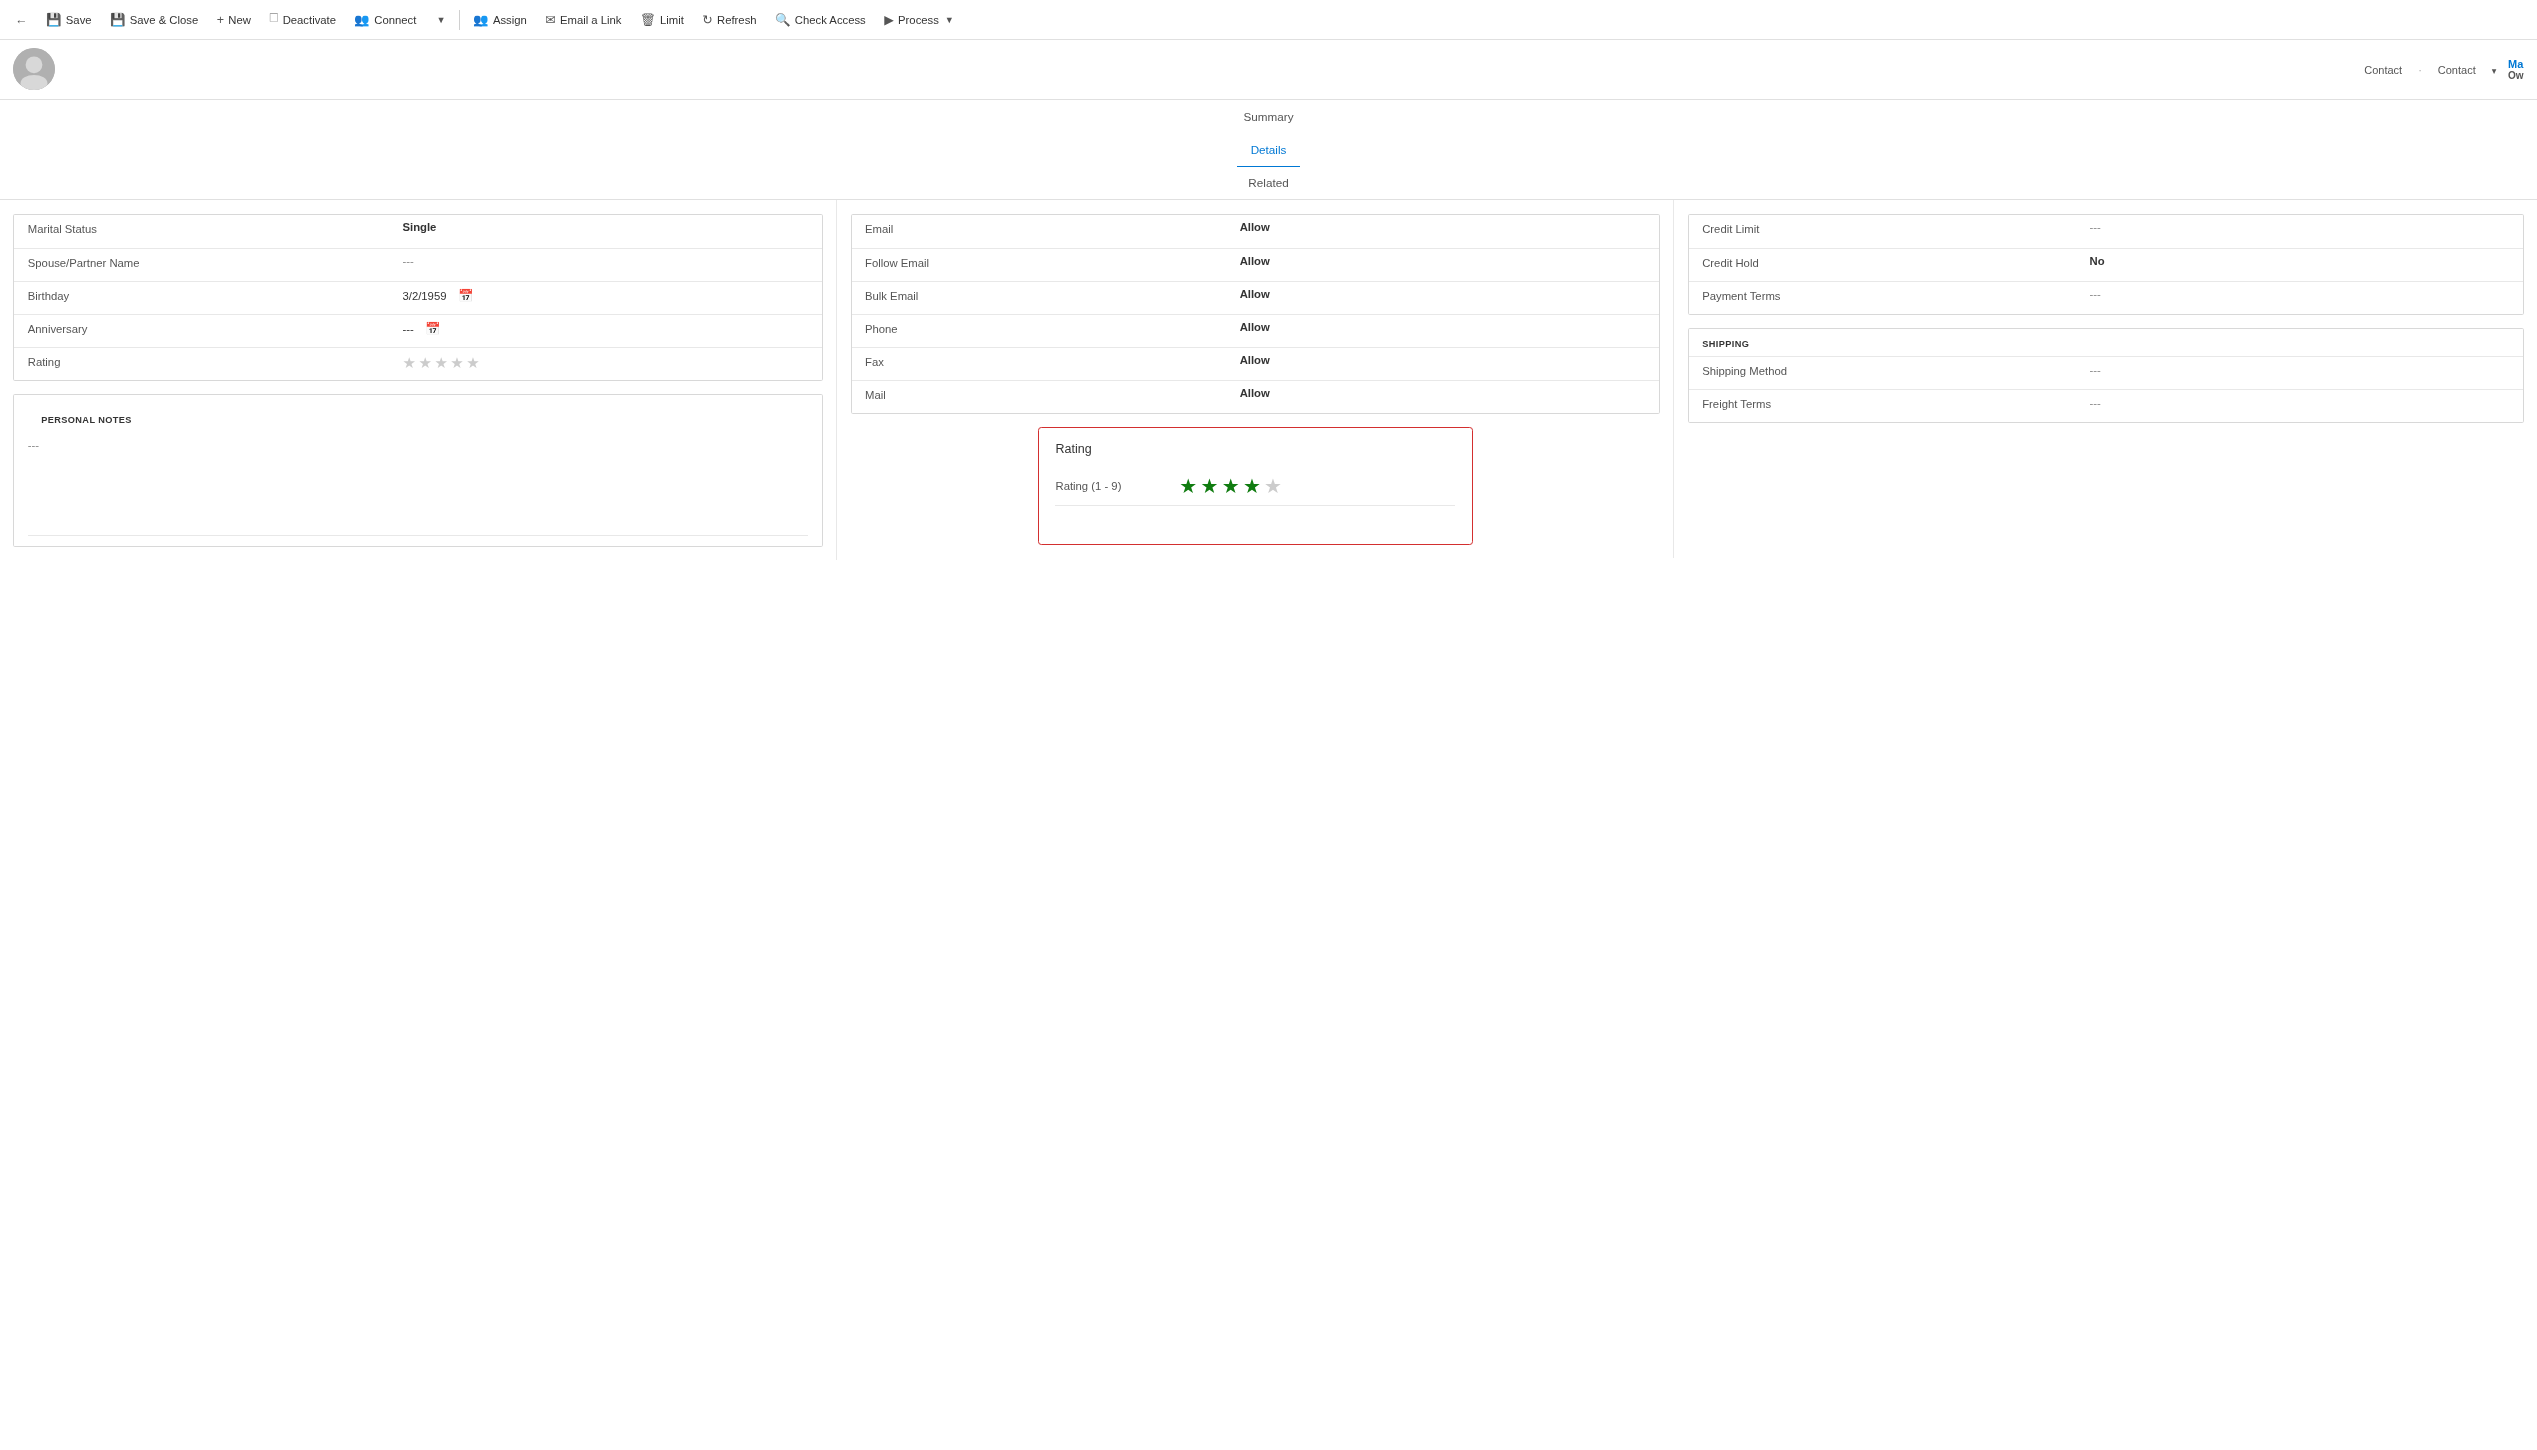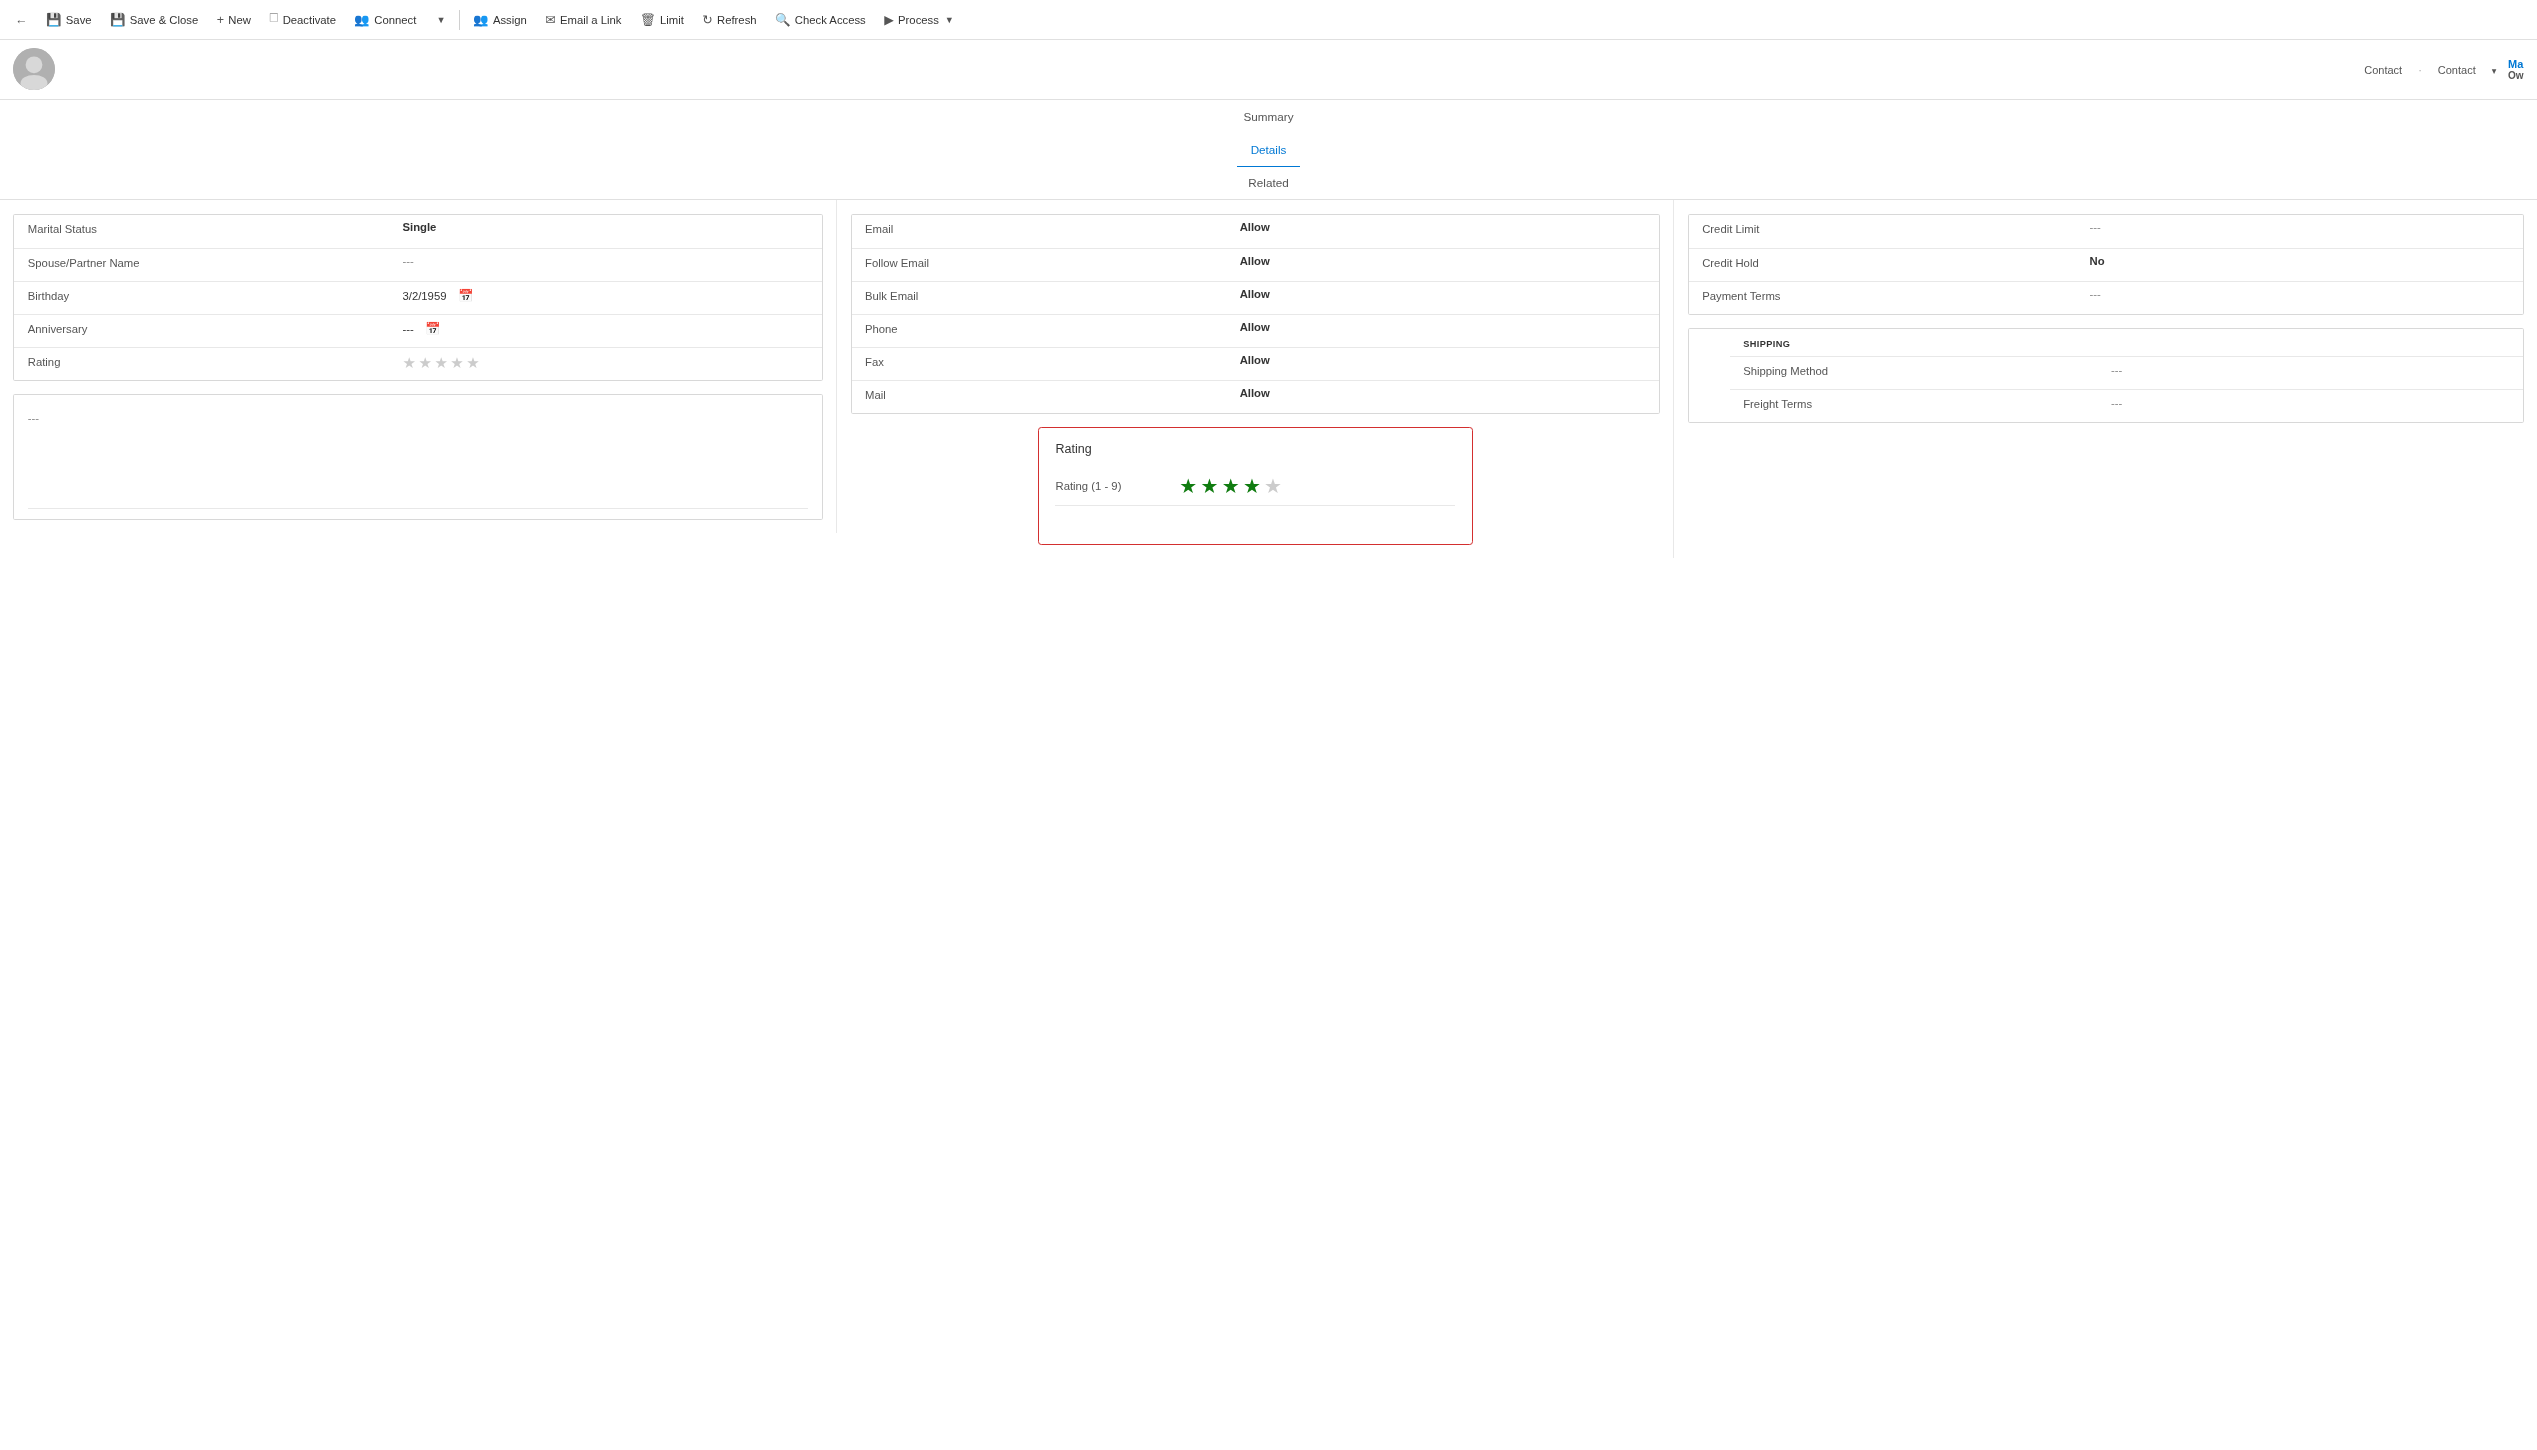--- a/index.html
+++ b/index.html
@@ -174,21 +174,20 @@
     .rating-popup-stars { display: flex; gap: 3.3px; }
     .rating-popup-star { font-size: 20px; }
     .rating-popup-star.filled { color: #107c10; }
     .rating-popup-star.empty { color: #ccc; }
 
     
     .shipping-section {
       border: 0.8px solid #d8d8d8;
       border-radius: 1.7px;
       margin-top: 10px;
-      padding-left: 41px;
     }
 
     
     .header-ma {
       font-size: 11px;
       color: #0078d4;
       font-weight: 600;
       margin-left: auto;
       text-align: left;
     }
@@ -321,20 +320,21 @@
             <span class="star empty">★</span>
             <span class="star empty">★</span>
             <span class="star empty">★</span>
             <span class="star empty">★</span>
           </span>
         </div>
       </div>
     </div>
 
     <div class="notes-section">
+      <div class="section-title">PERSONAL NOTES</div>
       <div class="notes-value">---</div>
       <div style="border-top: 0.8px solid #e8e8e8; margin-top: 84px;"></div>
     </div>
   </div>
 
   <div class="col-mid">
 
     <div class="section-card">
 
       <div class="field-row">

